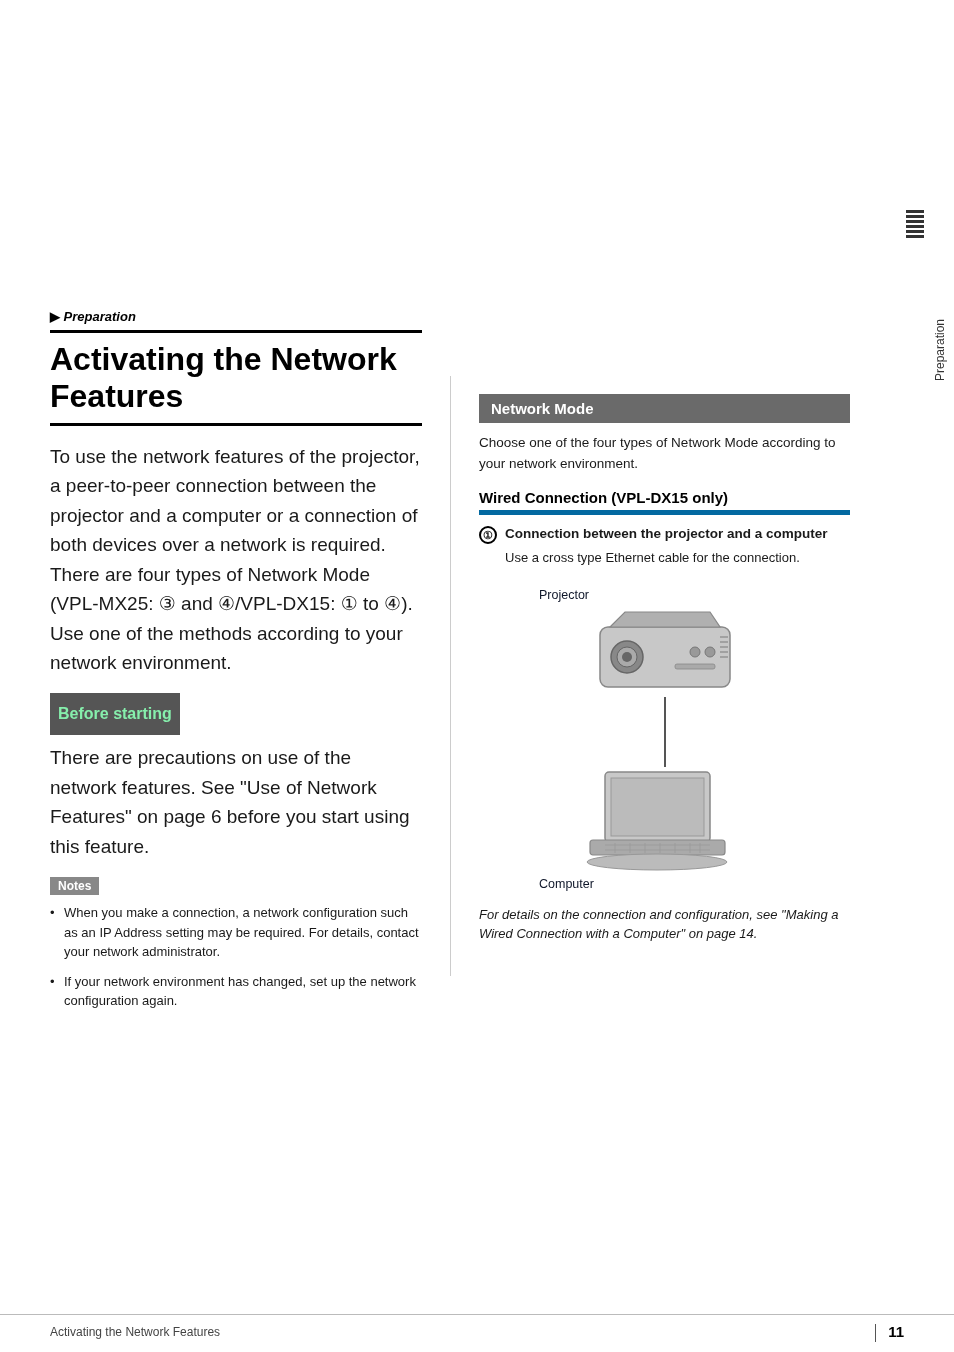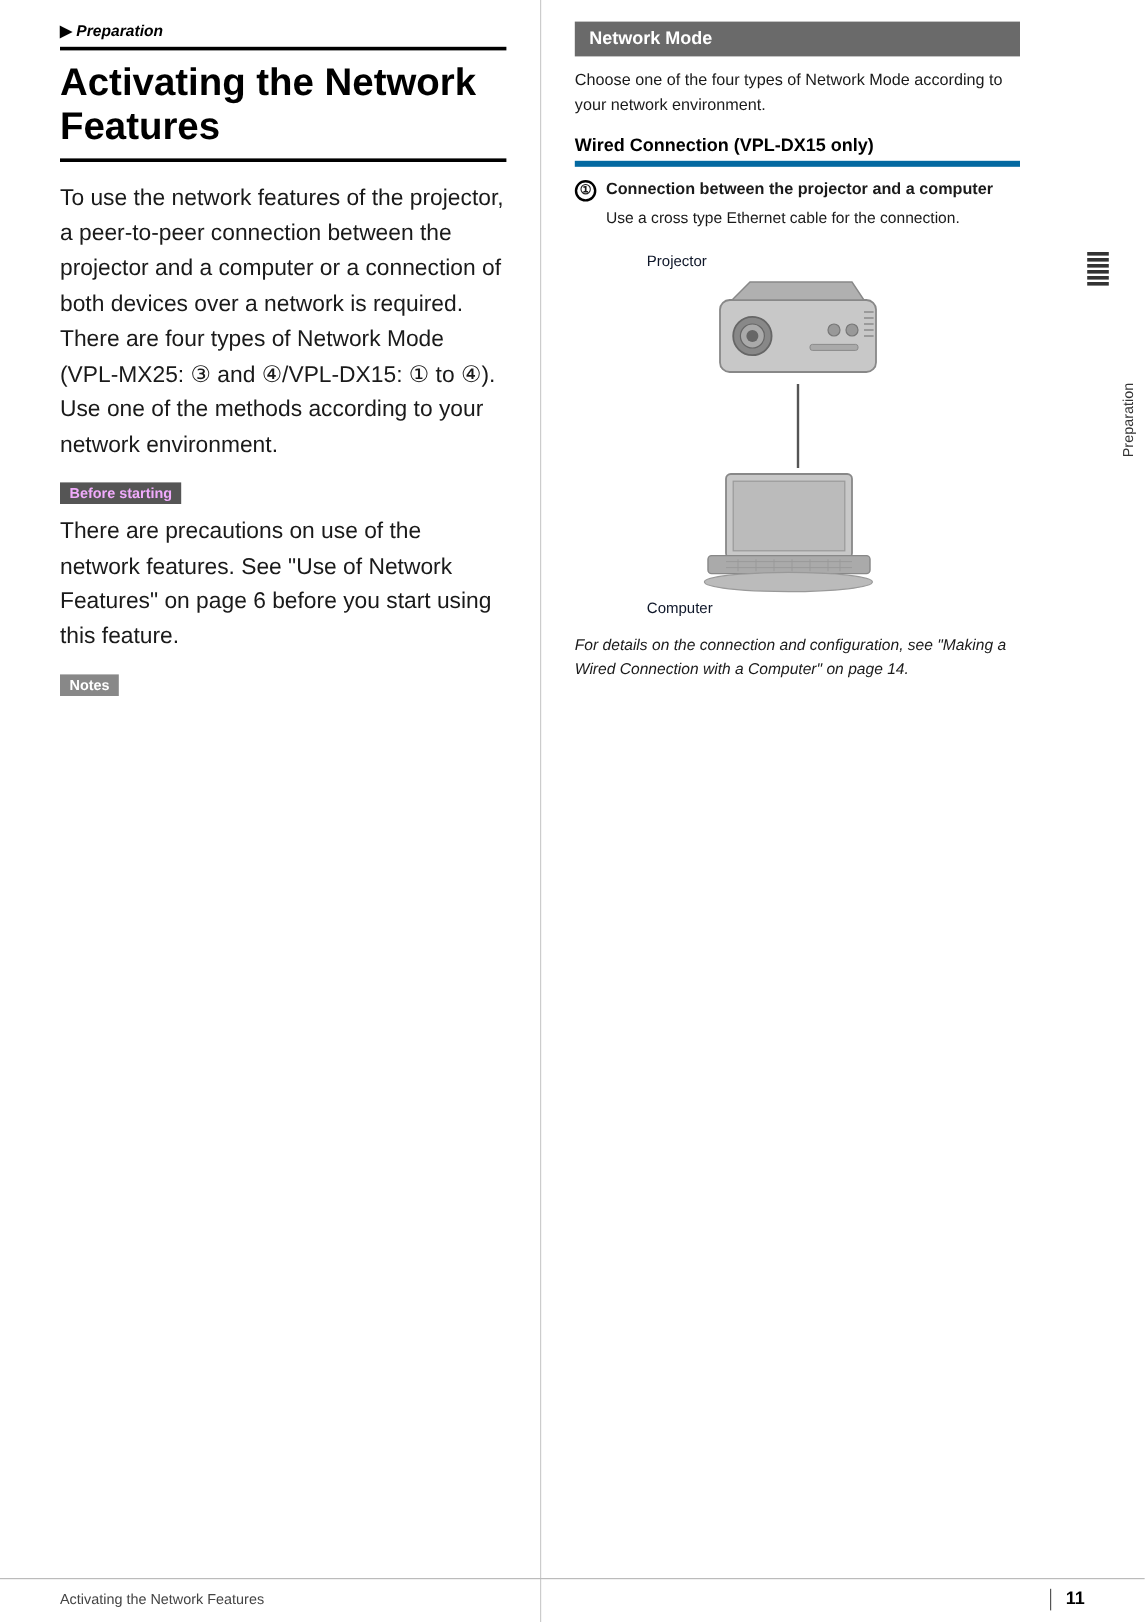--- a/index.html
+++ b/index.html
@@ -10,20 +10,21 @@
       font-family: Arial, Helvetica, sans-serif;
       font-size: 14px;
       color: #1a1a1a;
       position: relative;
     }
 
     .page-container {
       display: flex;
       width: 954px;
       min-height: 1352px;
+      align-items: center;
     }
 
     
     .left-column {
       width: 450px;
       padding: 18px 28px 40px 50px;
     }
 
     
     .right-column {
@@ -95,24 +96,24 @@
       font-size: 19px;
       line-height: 1.55;
       margin-bottom: 16px;
       color: #1a1a1a;
     }
 
     
     .badge {
       display: inline-block;
       background: #555;
-      color: #f0abfc;
-      font-size: 12px;
-      font-weight: bold;
-      padding: 2px 8px;
+      color: #86efac;
+      font-size: 16px;
+      font-weight: bold;
+      padding: 12px 8px;
       margin-bottom: 8px;
     }
 
     
     .notes-badge {
       display: inline-block;
       background: #888;
       color: #fff;
       font-size: 12px;
       font-weight: bold;
@@ -260,20 +261,24 @@
   <div class="left-column">
     <div class="breadcrumb">Preparation</div>
     <div class="page-title">Activating the Network Features</div>
 
     <p class="body-text">To use the network features of the projector, a peer-to-peer connection between the projector and a computer or a connection of both devices over a network is required. There are four types of Network Mode (VPL-MX25: ③ and ④/VPL-DX15: ① to ④). Use one of the methods according to your network environment.</p>
 
     <div class="badge">Before starting</div>
     <p class="body-text">There are precautions on use of the network features. See "Use of Network Features" on page 6 before you start using this feature.</p>
 
     <div class="notes-badge">Notes</div>
+    <ul class="notes-list">
+      <li>When you make a connection, a network configuration such as an IP Address setting may be required. For details, contact your network administrator.</li>
+      <li>If your network environment has changed, set up the network configuration again.</li>
+    </ul>
   </div>
 
   <div class="right-column">
     <div class="network-mode-box">Network Mode</div>
     <p class="right-body-text">Choose one of the four types of Network Mode according to your network environment.</p>
 
     <div class="section-heading">Wired Connection (VPL-DX15 only)</div>
 
     <div class="numbered-item">
       <div class="circle-num">①</div>

